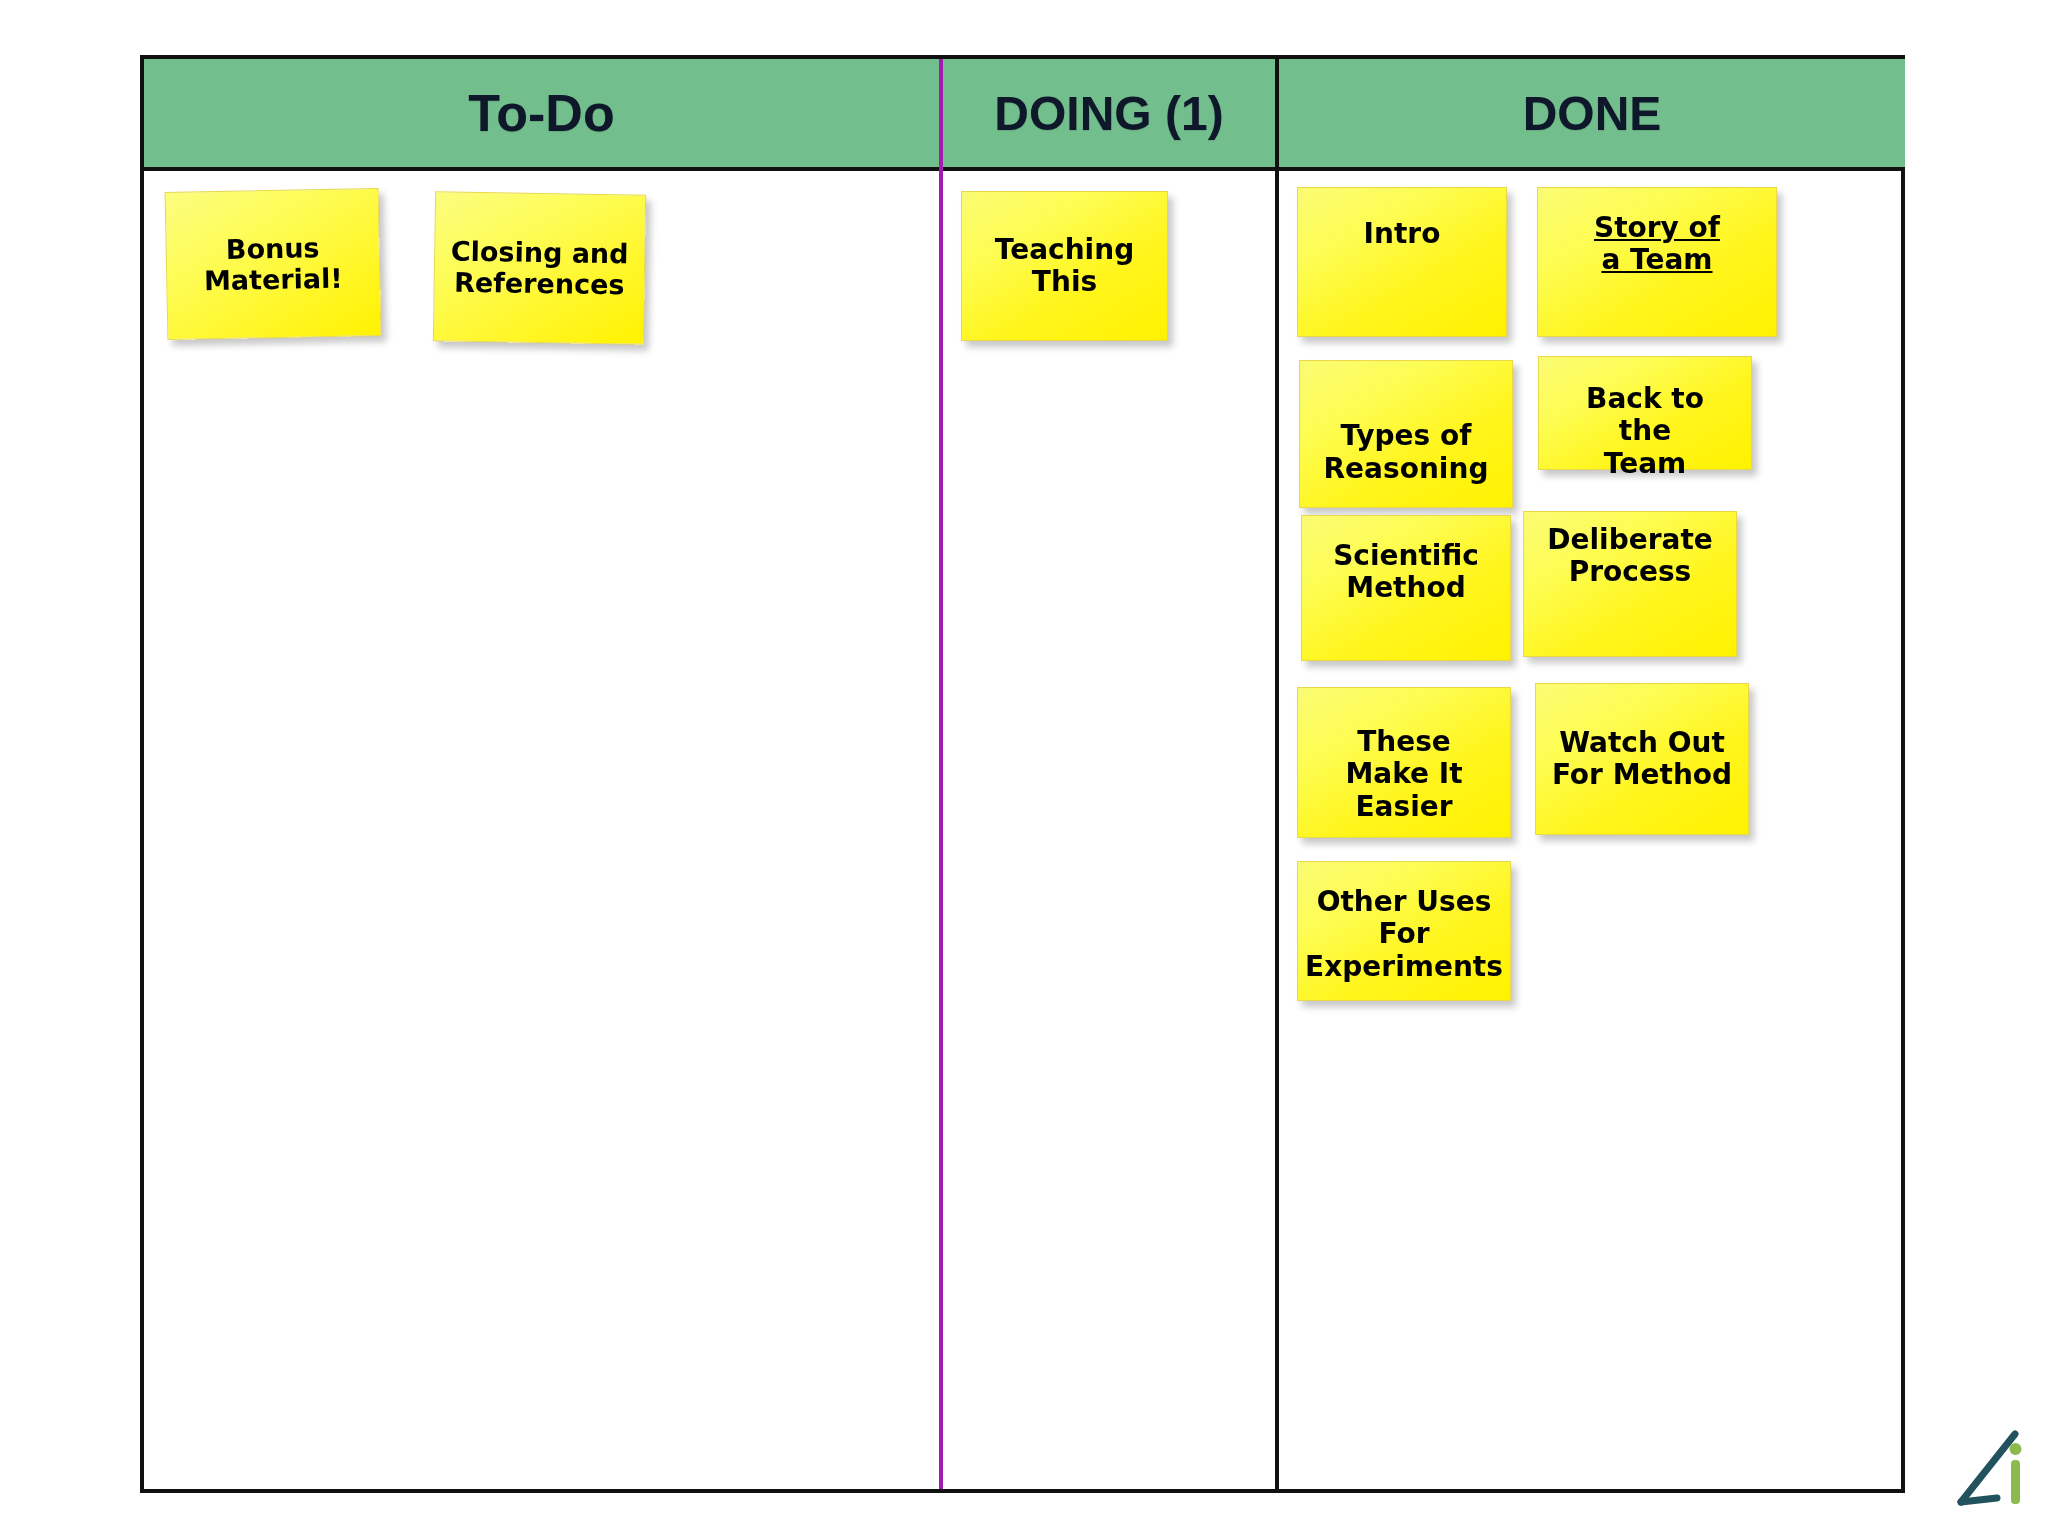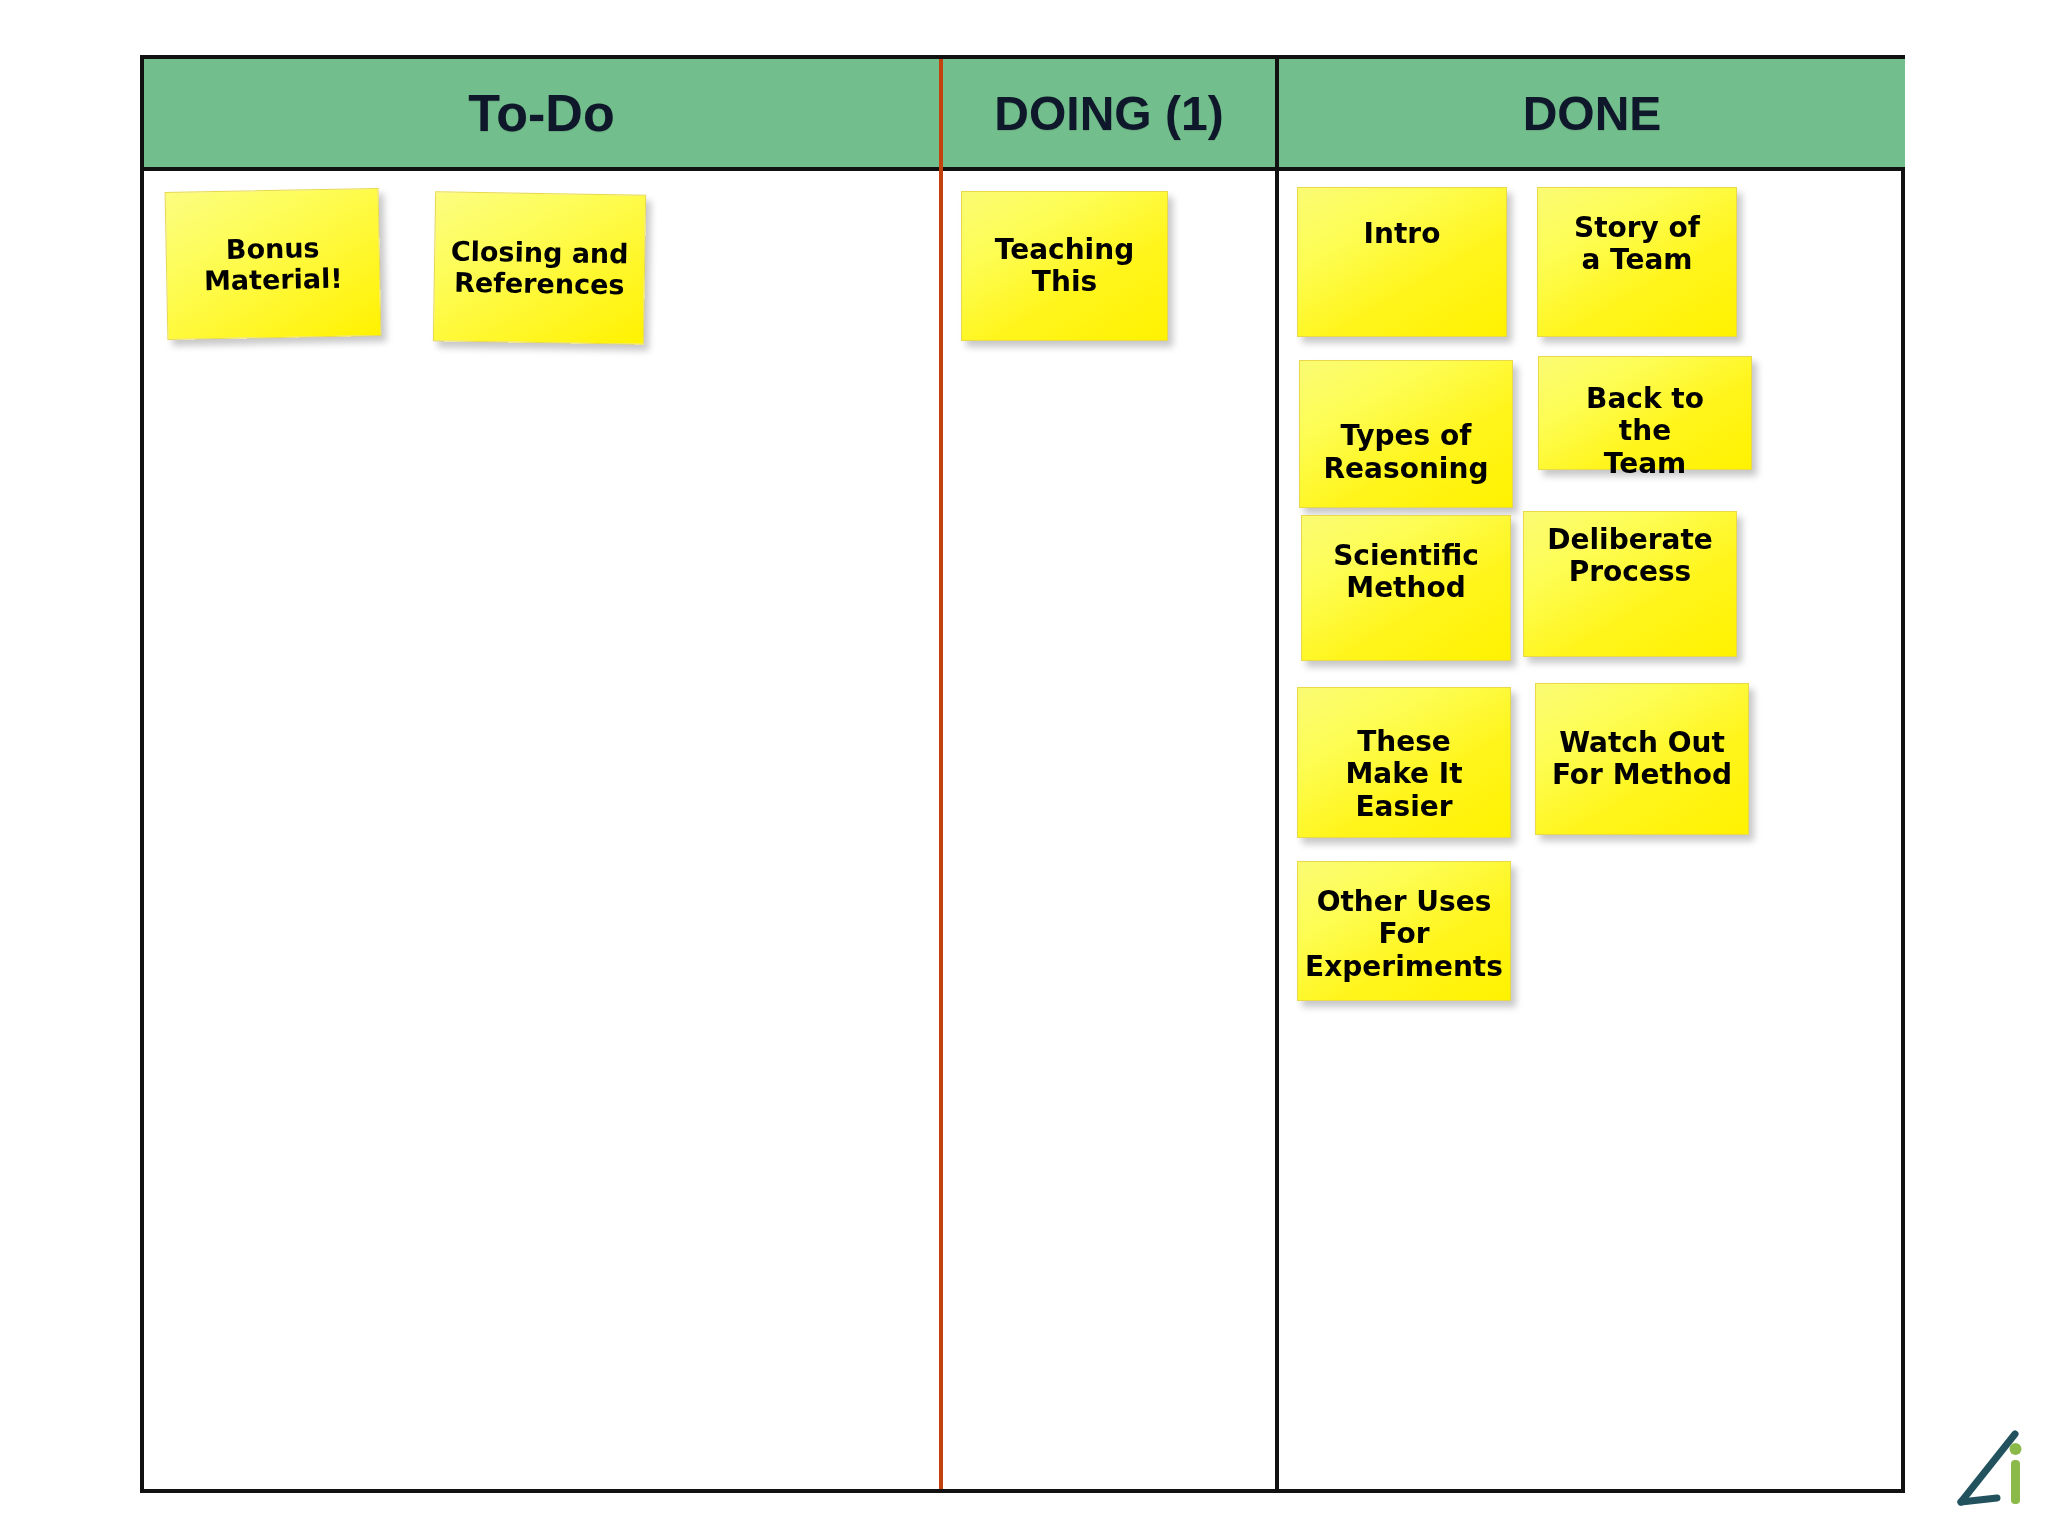--- a/index.html
+++ b/index.html
@@ -20,21 +20,21 @@
     box-sizing:border-box;
     background:#ffffff;
   }
 
   .col{
     position:absolute;
     top:0; bottom:0;
     box-sizing:border-box;
   }
   #col-todo  { left:0px;    width:795px;  }
-  #col-doing { left:795px;  width:340px;  border-left:4px solid #c2410c; border-right:4px solid #111111;}
+  #col-doing { left:795px;  width:340px;  border-left:4px solid #a21caf; border-right:4px solid #111111;}
   #col-done  { left:1135px; width:626px;  }
 
   .col-header{
     height:112px;
     background:#72be8c;
     border-bottom:4px solid #111111;
     box-sizing:border-box;
     display:flex;
     align-items:center;
     justify-content:center;
@@ -116,21 +116,21 @@
 Method</div>
 
       <div class="note" style="left:18px; top:516px; width:214px; height:151px; font-size:28px; align-items:flex-end; padding-bottom:14px;">These
 Make It
 Easier</div>
 
       <div class="note" style="left:18px; top:690px; width:214px; height:140px; font-size:28px; align-items:flex-start; padding-top:24px;">Other Uses
 For
 Experiments</div>
 
-      <div class="note" style="left:258px; top:16px; width:200px; height:150px; font-size:28px; align-items:flex-start; padding-top:24px;">Story of
+      <div class="note" style="left:258px; top:16px; width:240px; height:150px; font-size:28px; align-items:flex-start; padding-top:24px;text-decoration:underline;">Story of
 a Team</div>
 
       <div class="note" style="left:259px; top:185px; width:214px; height:114px; font-size:28px; align-items:flex-start; padding-top:26px;">Back to
 the
 Team</div>
 
       <div class="note" style="left:244px; top:340px; width:214px; height:146px; font-size:28px; align-items:flex-start; padding-top:12px;">Deliberate
 Process</div>
 
       <div class="note" style="left:256px; top:512px; width:214px; height:152px; font-size:28px; align-items:center;">Watch Out

